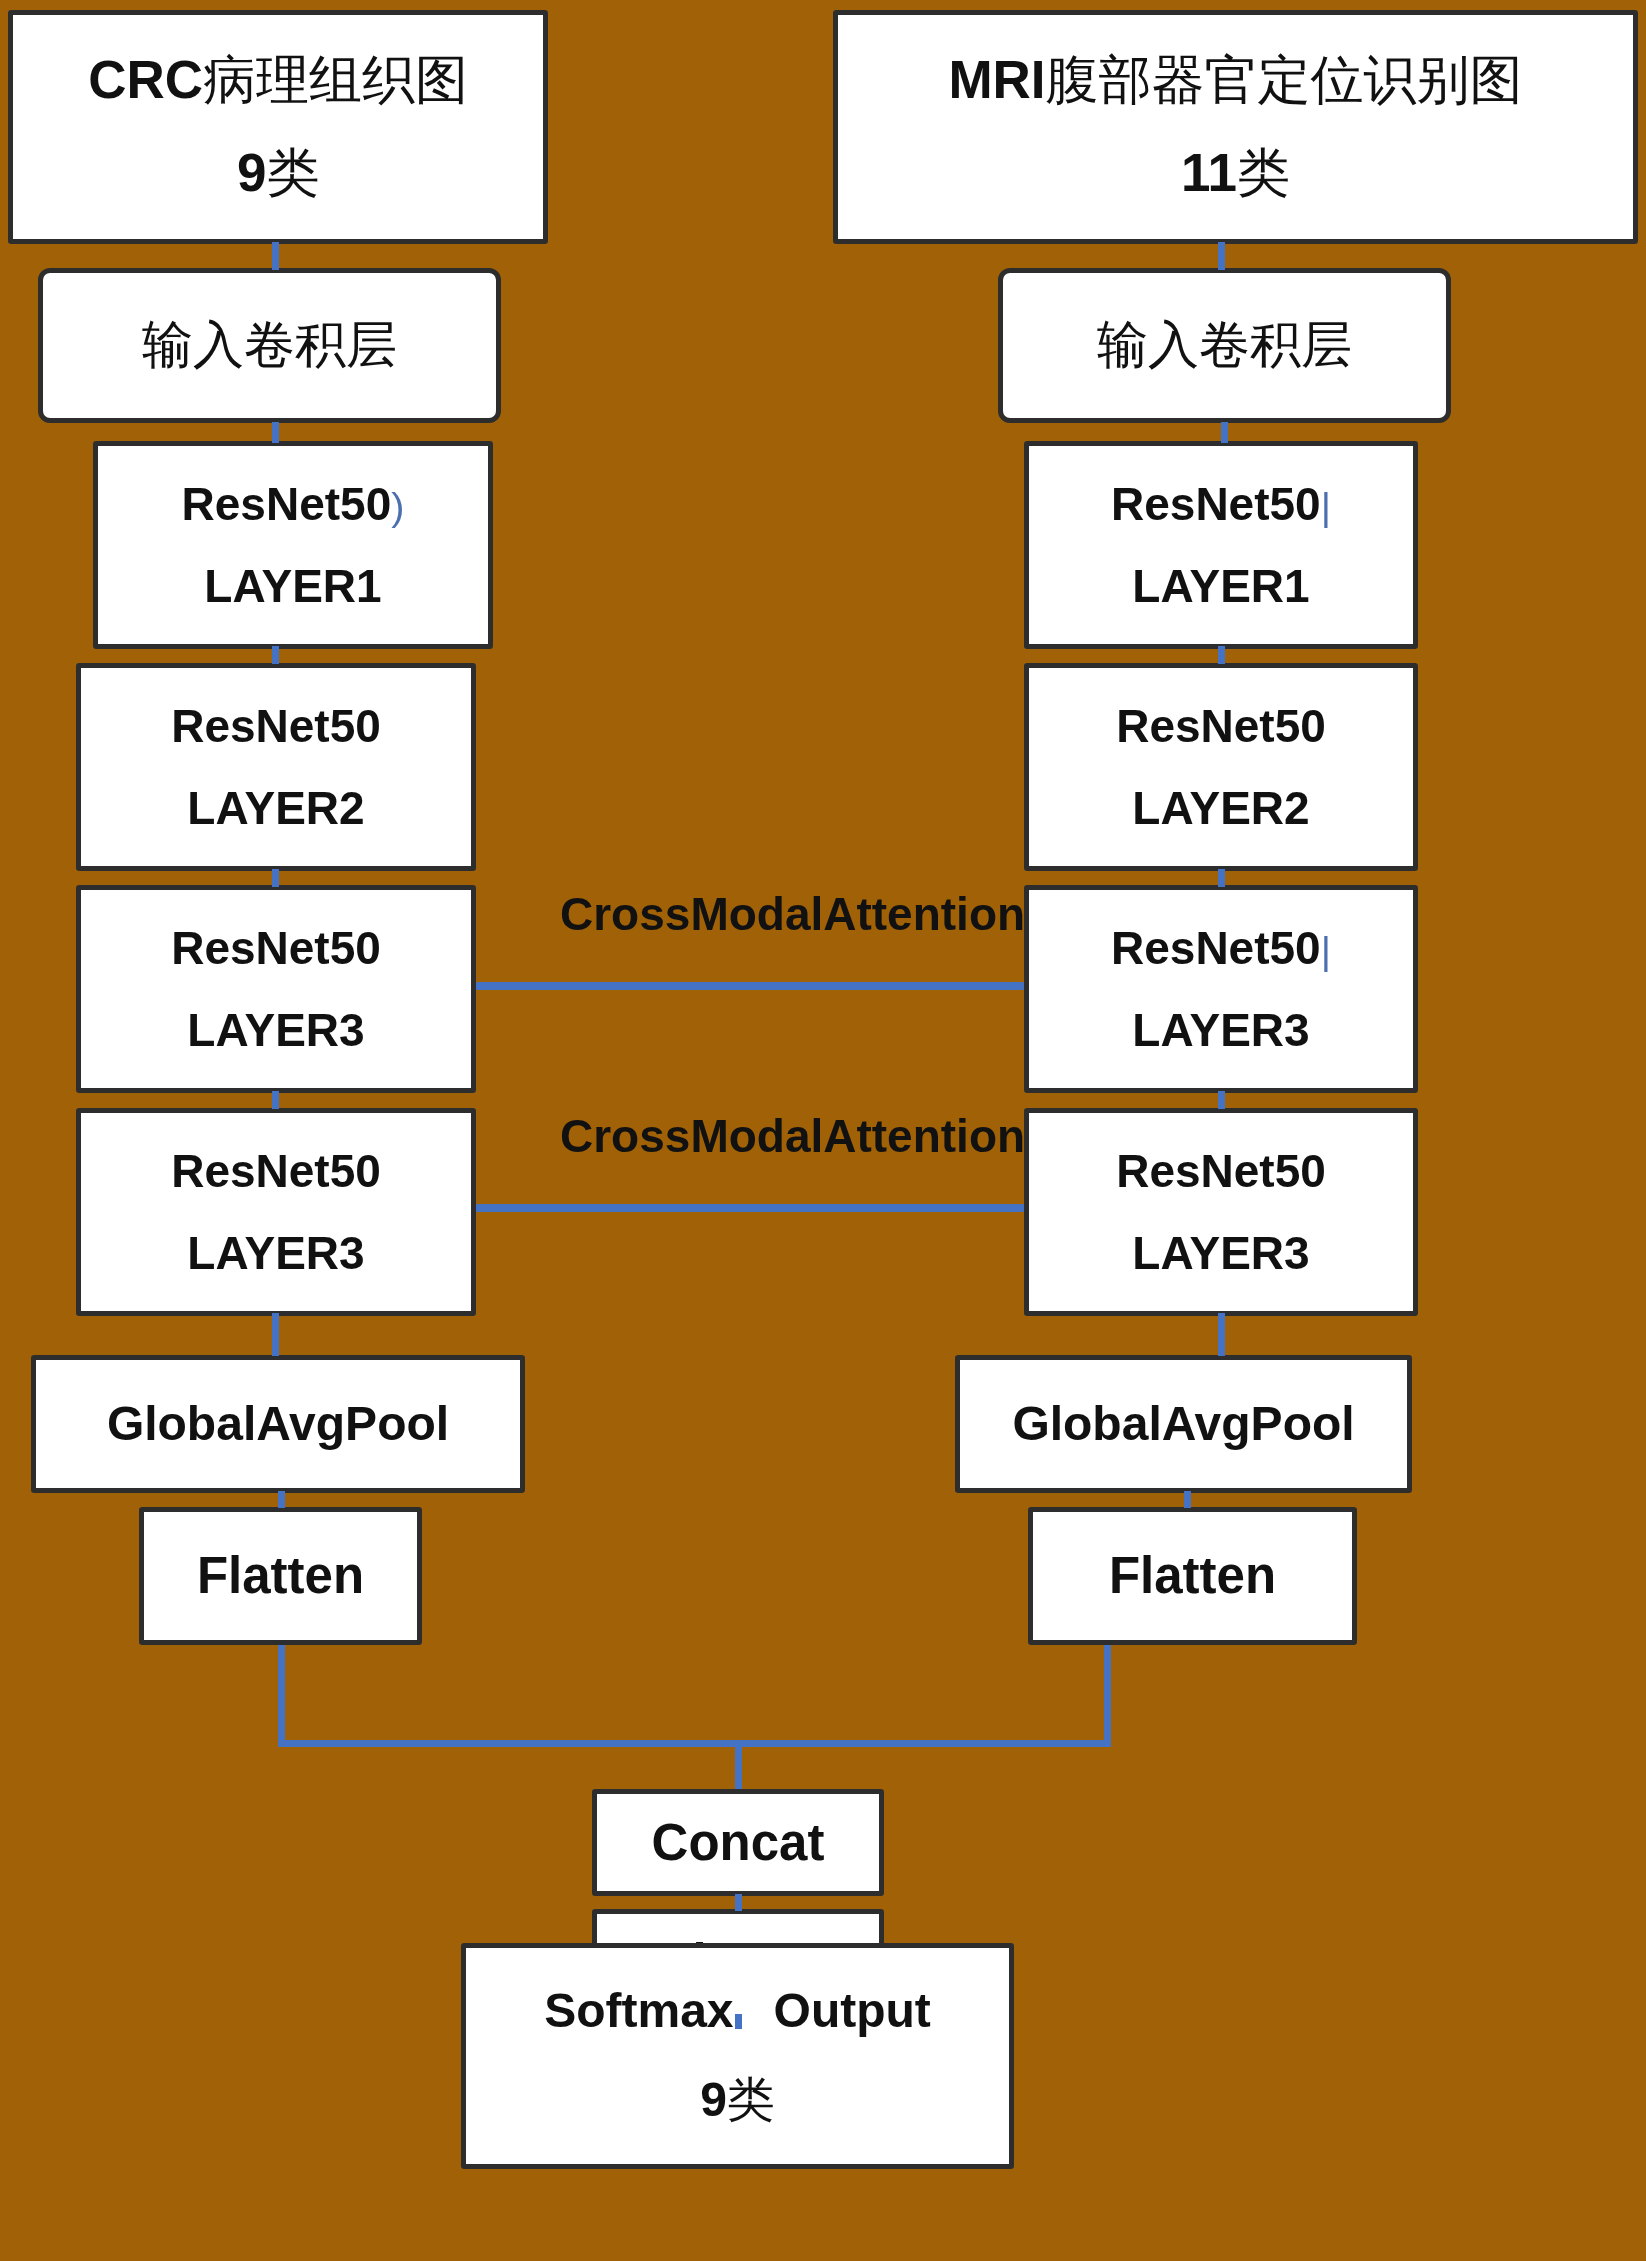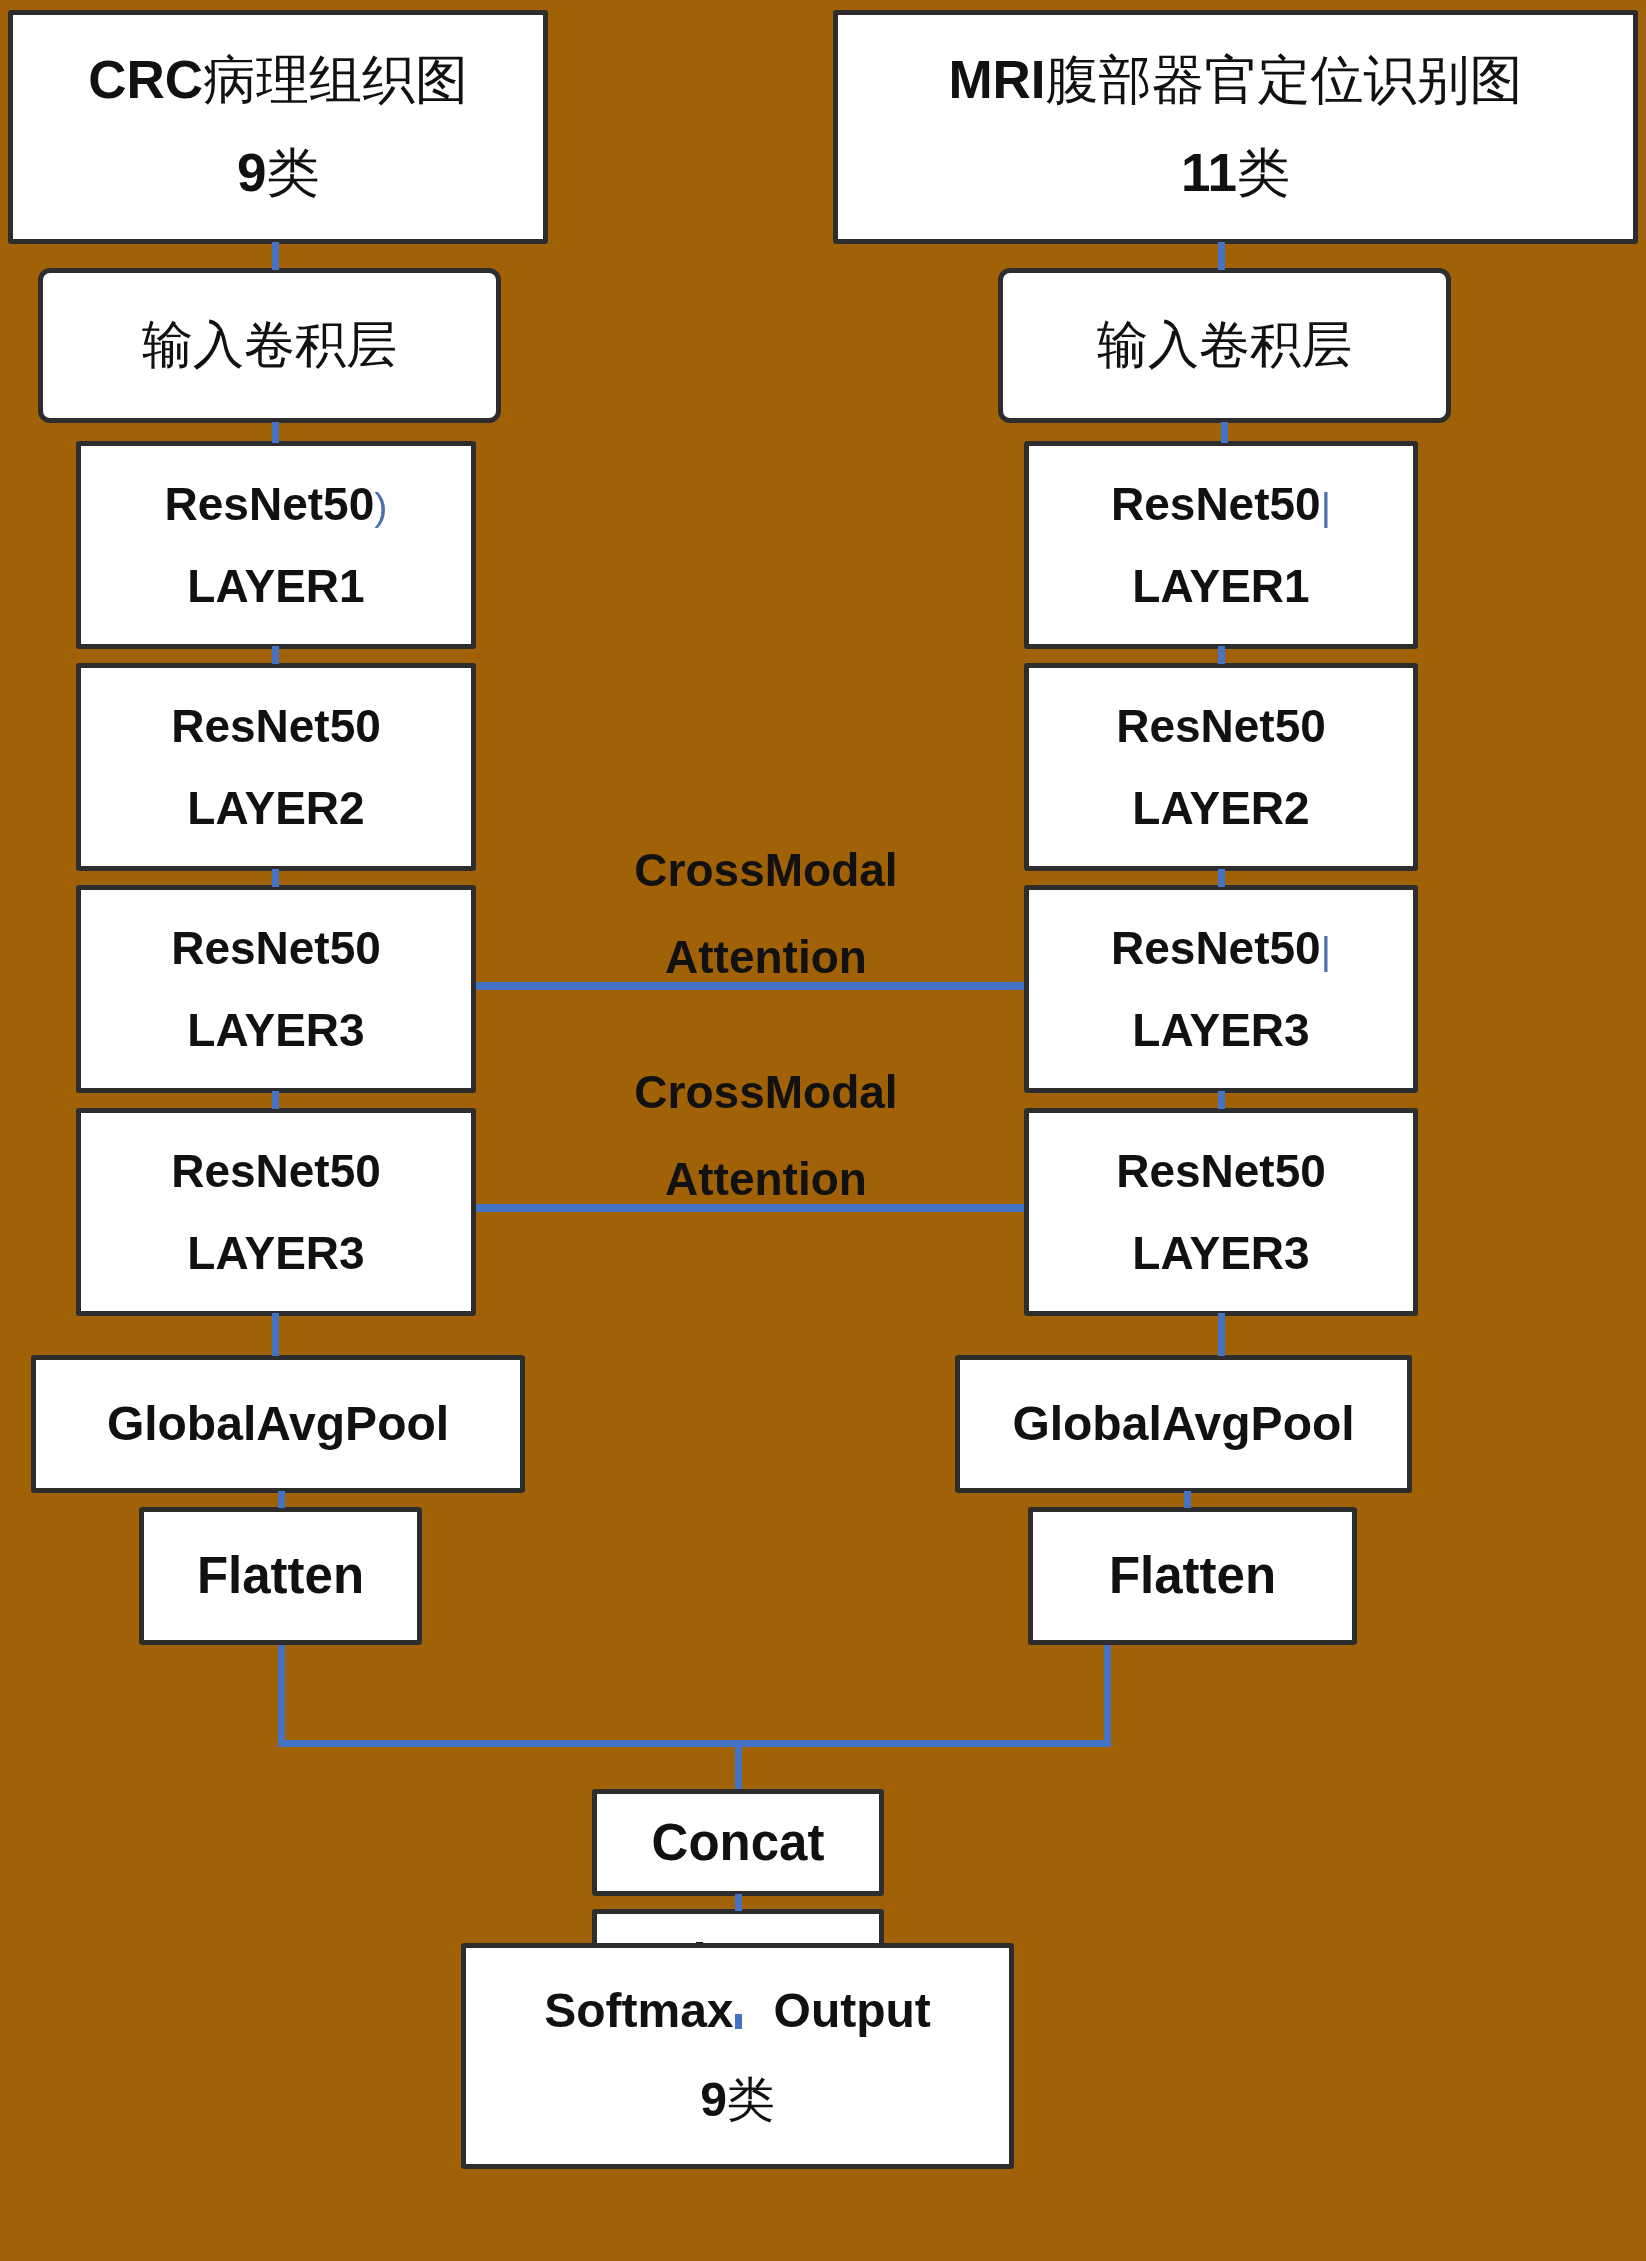--- a/index.html
+++ b/index.html
@@ -34,21 +34,21 @@
   .fs-pool{font-size:48px;}
   .fs-flat{font-size:51px;}
   .fs-mid{font-size:51px;}
   .fs-soft{font-size:48px;}
   .vline{position:absolute;width:6.6px;background:#4472c4;}
   .hline{position:absolute;height:6.6px;background:#4472c4;}
   .cmline{position:absolute;height:8.2px;background:#4472c4;border-radius:1.6px;}
   .cm-label{
     position:absolute;
     display:flex;
-    flex-direction:column;
+    flex-direction:row;
     justify-content:space-between;
     align-items:center;
     text-align:center;
     font-size:46px;
   }
   .cm-label .line{line-height:1.0;}
 </style>
 </head>
 <body>
 
@@ -56,21 +56,21 @@
 
   <div class="node fs-title" style="left:8.2px;top:10px;width:540px;height:234px;">
     <div class="line"><span class="latin">CRC</span><span class="cjk">病理组织图</span></div>
     <div class="line"><span class="latin">9</span><span class="cjk">类</span></div>
   </div>
 
   <div class="node fs-conv" style="left:38px;top:268px;width:463px;height:155px;">
     <div class="line cjk">输入卷积层</div>
   </div>
 
-  <div class="node fs-layer" style="left:76px;top:441px;width:400px;height:208px;">
+  <div class="node fs-layer" style="left:93px;top:441px;width:400px;height:208px;">
     <div class="line"><span class="latin">ResNet50</span><span class="suffix">)</span></div>
     <div class="line latin">LAYER1</div>
   </div>
 
   <div class="node fs-layer" style="left:76px;top:663px;width:400px;height:208px;">
     <div class="line"><span class="latin">ResNet50</span><span class="suffix"></span></div>
     <div class="line latin">LAYER2</div>
   </div>
 
   <div class="node fs-layer" style="left:76px;top:885px;width:400px;height:208px;">

